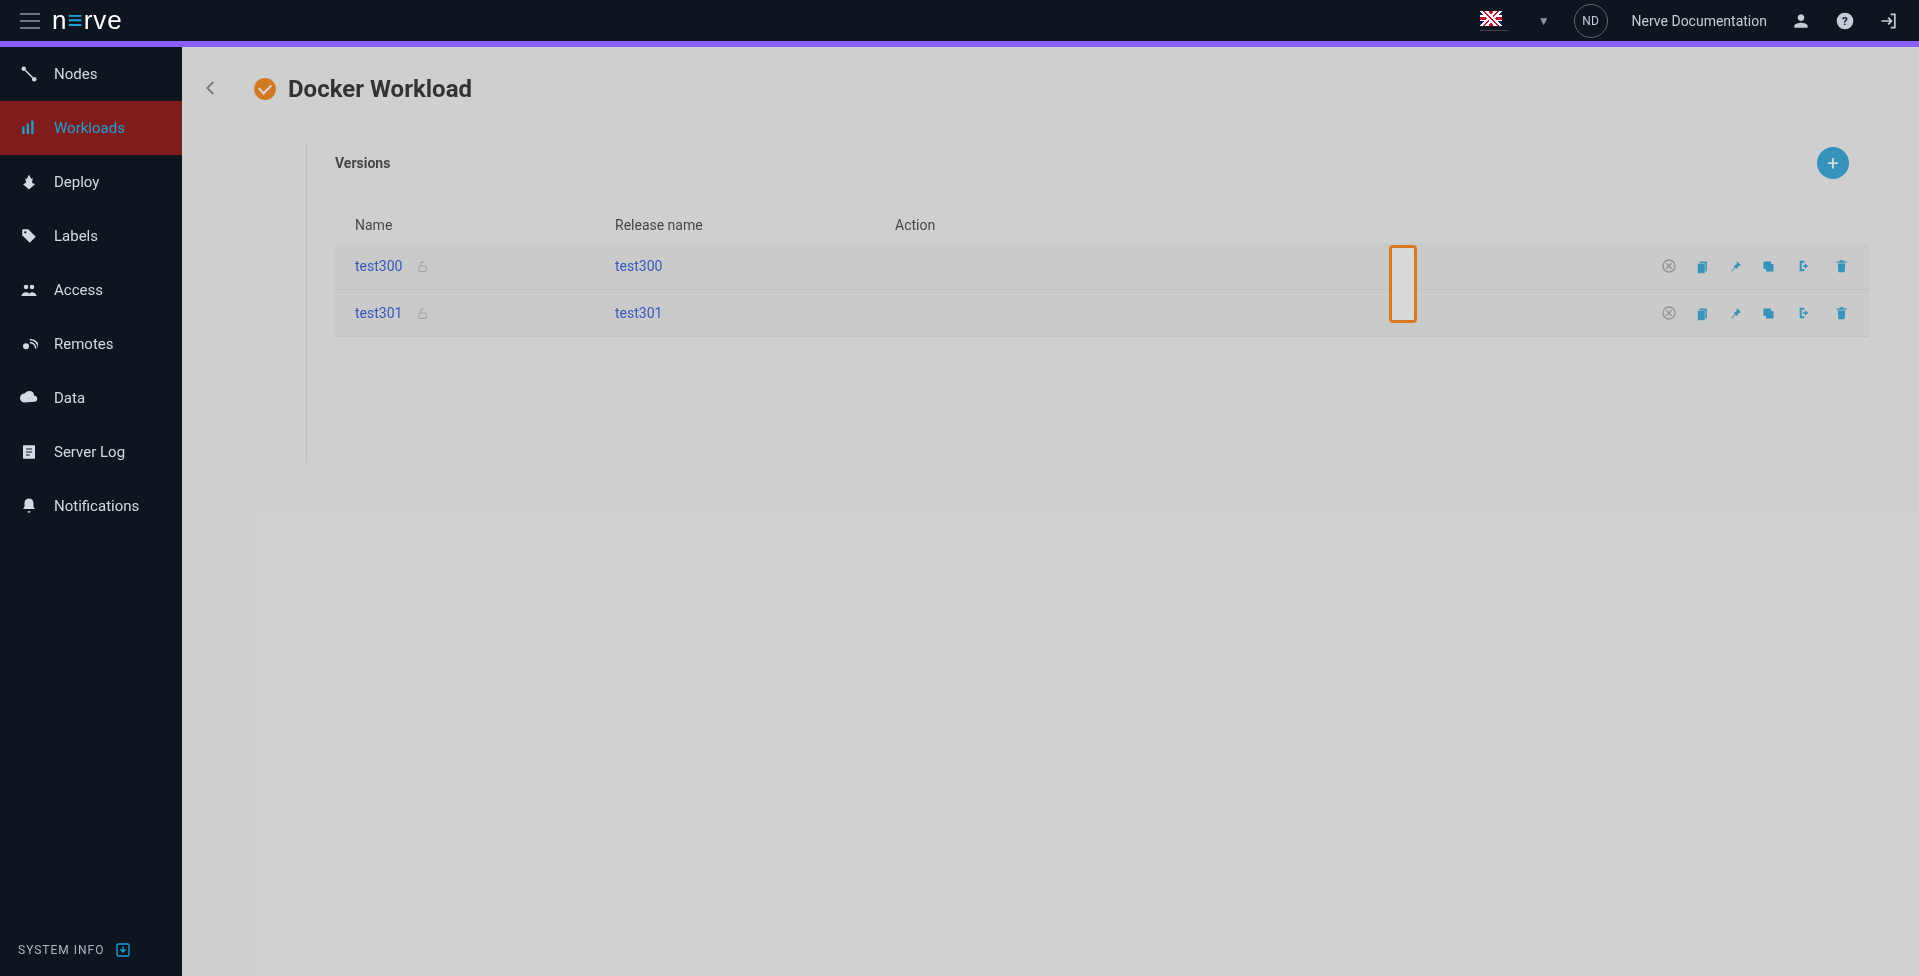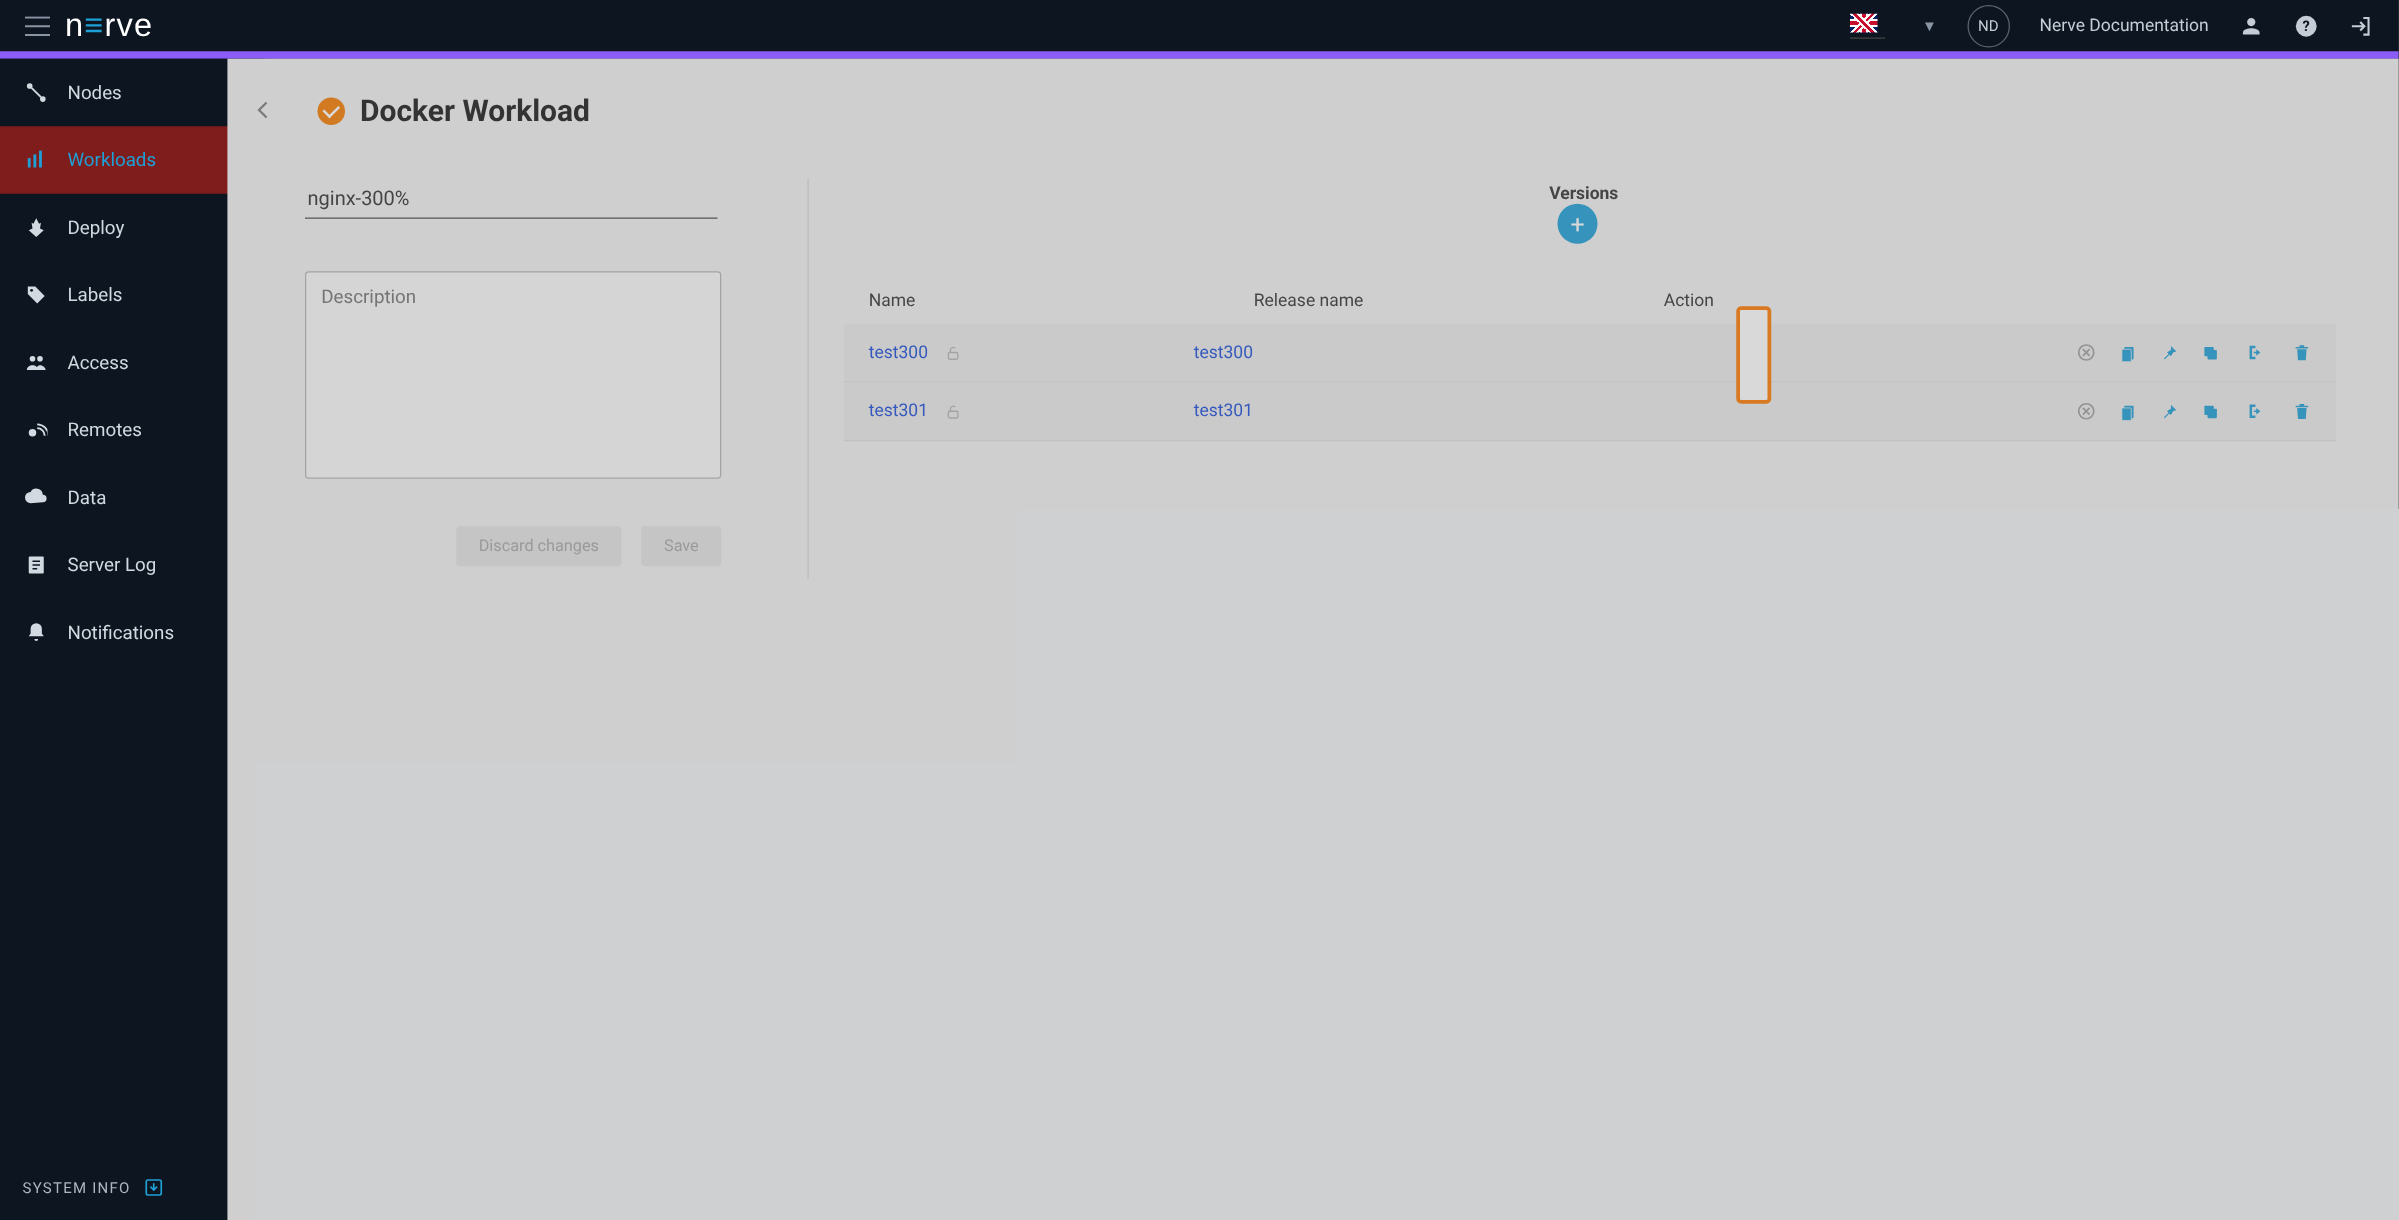--- a/index.html
+++ b/index.html
@@ -45,26 +45,26 @@
 .content { display:flex; padding:40px 50px 0 62px; }
 .left-col { width:340px; }
 .name-input { width:330px; border:none; border-bottom:1px solid #444; background:transparent; font-size:16px; color:#333; padding:6px 2px; outline:none; }
 .desc-area { margin-top:42px; width:333px; height:166px; border:1px solid #b5b5b5; border-radius:3px; background:#fafafa; padding:10px 12px; font-size:15px; color:#8a8a8a; resize:none; outline:none; font-family:inherit; }
 .btn-row { margin-top:34px; display:flex; gap:16px; justify-content:flex-end; width:333px; }
 .btn { height:32px; padding:0 18px; border:none; border-radius:3px; background:#e3e3e3; color:#a8a8a8; font-size:13px; cursor:not-allowed; }
 
 .divider { width:1px; background:#d6d6d6; margin:0 28px 0 62px; height:320px; }
 
 .right-col { flex:1; padding-top:4px; }
-.versions-head { display:flex; align-items:center; justify-content:space-between; padding-right:10px;flex-direction:column;}
+.versions-head { display:flex; align-items:center; justify-content:space-between; padding-right:10px;}
 .versions-title { font-size:14px; font-weight:700; color:#333; }
 .add-btn { width:32px; height:32px; border-radius:50%; background:#1e9fd6; color:#fff; display:flex; align-items:center; justify-content:center; font-size:20px; cursor:pointer; margin-right:10px; }
 
 .versions-table { margin-top:28px; }
-.vt-header { display:flex; padding:10px 20px; font-size:14px; color:#333;gap:48px; }
+.vt-header { display:flex; padding:10px 20px; font-size:14px; color:#333; }
 .col-name { width:260px; }
 .col-release { width:280px; }
 .col-action { flex:1; }
 .vt-row { display:flex; align-items:center; padding:12px 20px; background:#ebebeb; border-bottom:1px solid #dedede; font-size:14px; color:#1d4ed8; }
 .vt-row .col-name { display:flex; align-items:center; gap:14px; }
 .lock-icon { color:#b5b5b5; }
 .action-icons { display:flex; align-items:center; gap:18px; margin-left:auto; }
 .act { color:#1e9fd6; cursor:pointer; display:flex; }
 .act.muted { color:#9e9e9e; }
 .act.highlighted { position:relative; padding: 3px; }
@@ -217,28 +217,20 @@
           <path d="M15 4l-8 8 8 8"></path>
         </svg>
     </span>
     <div class="title-wrap">
       <span class="title-icon"></span>
       <h1 class="page-title">Docker Workload</h1>
     </div>
   </div>
 
   <div class="content">
-    <div class="left-col">
-      <input class="name-input" value="nginx-300%" style="">
-      <textarea class="desc-area" placeholder="Description" style=""></textarea>
-      <div class="btn-row">
-        <button class="btn">Discard changes</button>
-        <button class="btn">Save</button>
-      </div>
-    </div>
 
     <div class="divider"></div>
 
     <div class="right-col">
       <div class="versions-head">
         <span class="versions-title">Versions</span>
         <span class="add-btn">+</span>
       </div>
 
       <div class="versions-table">

